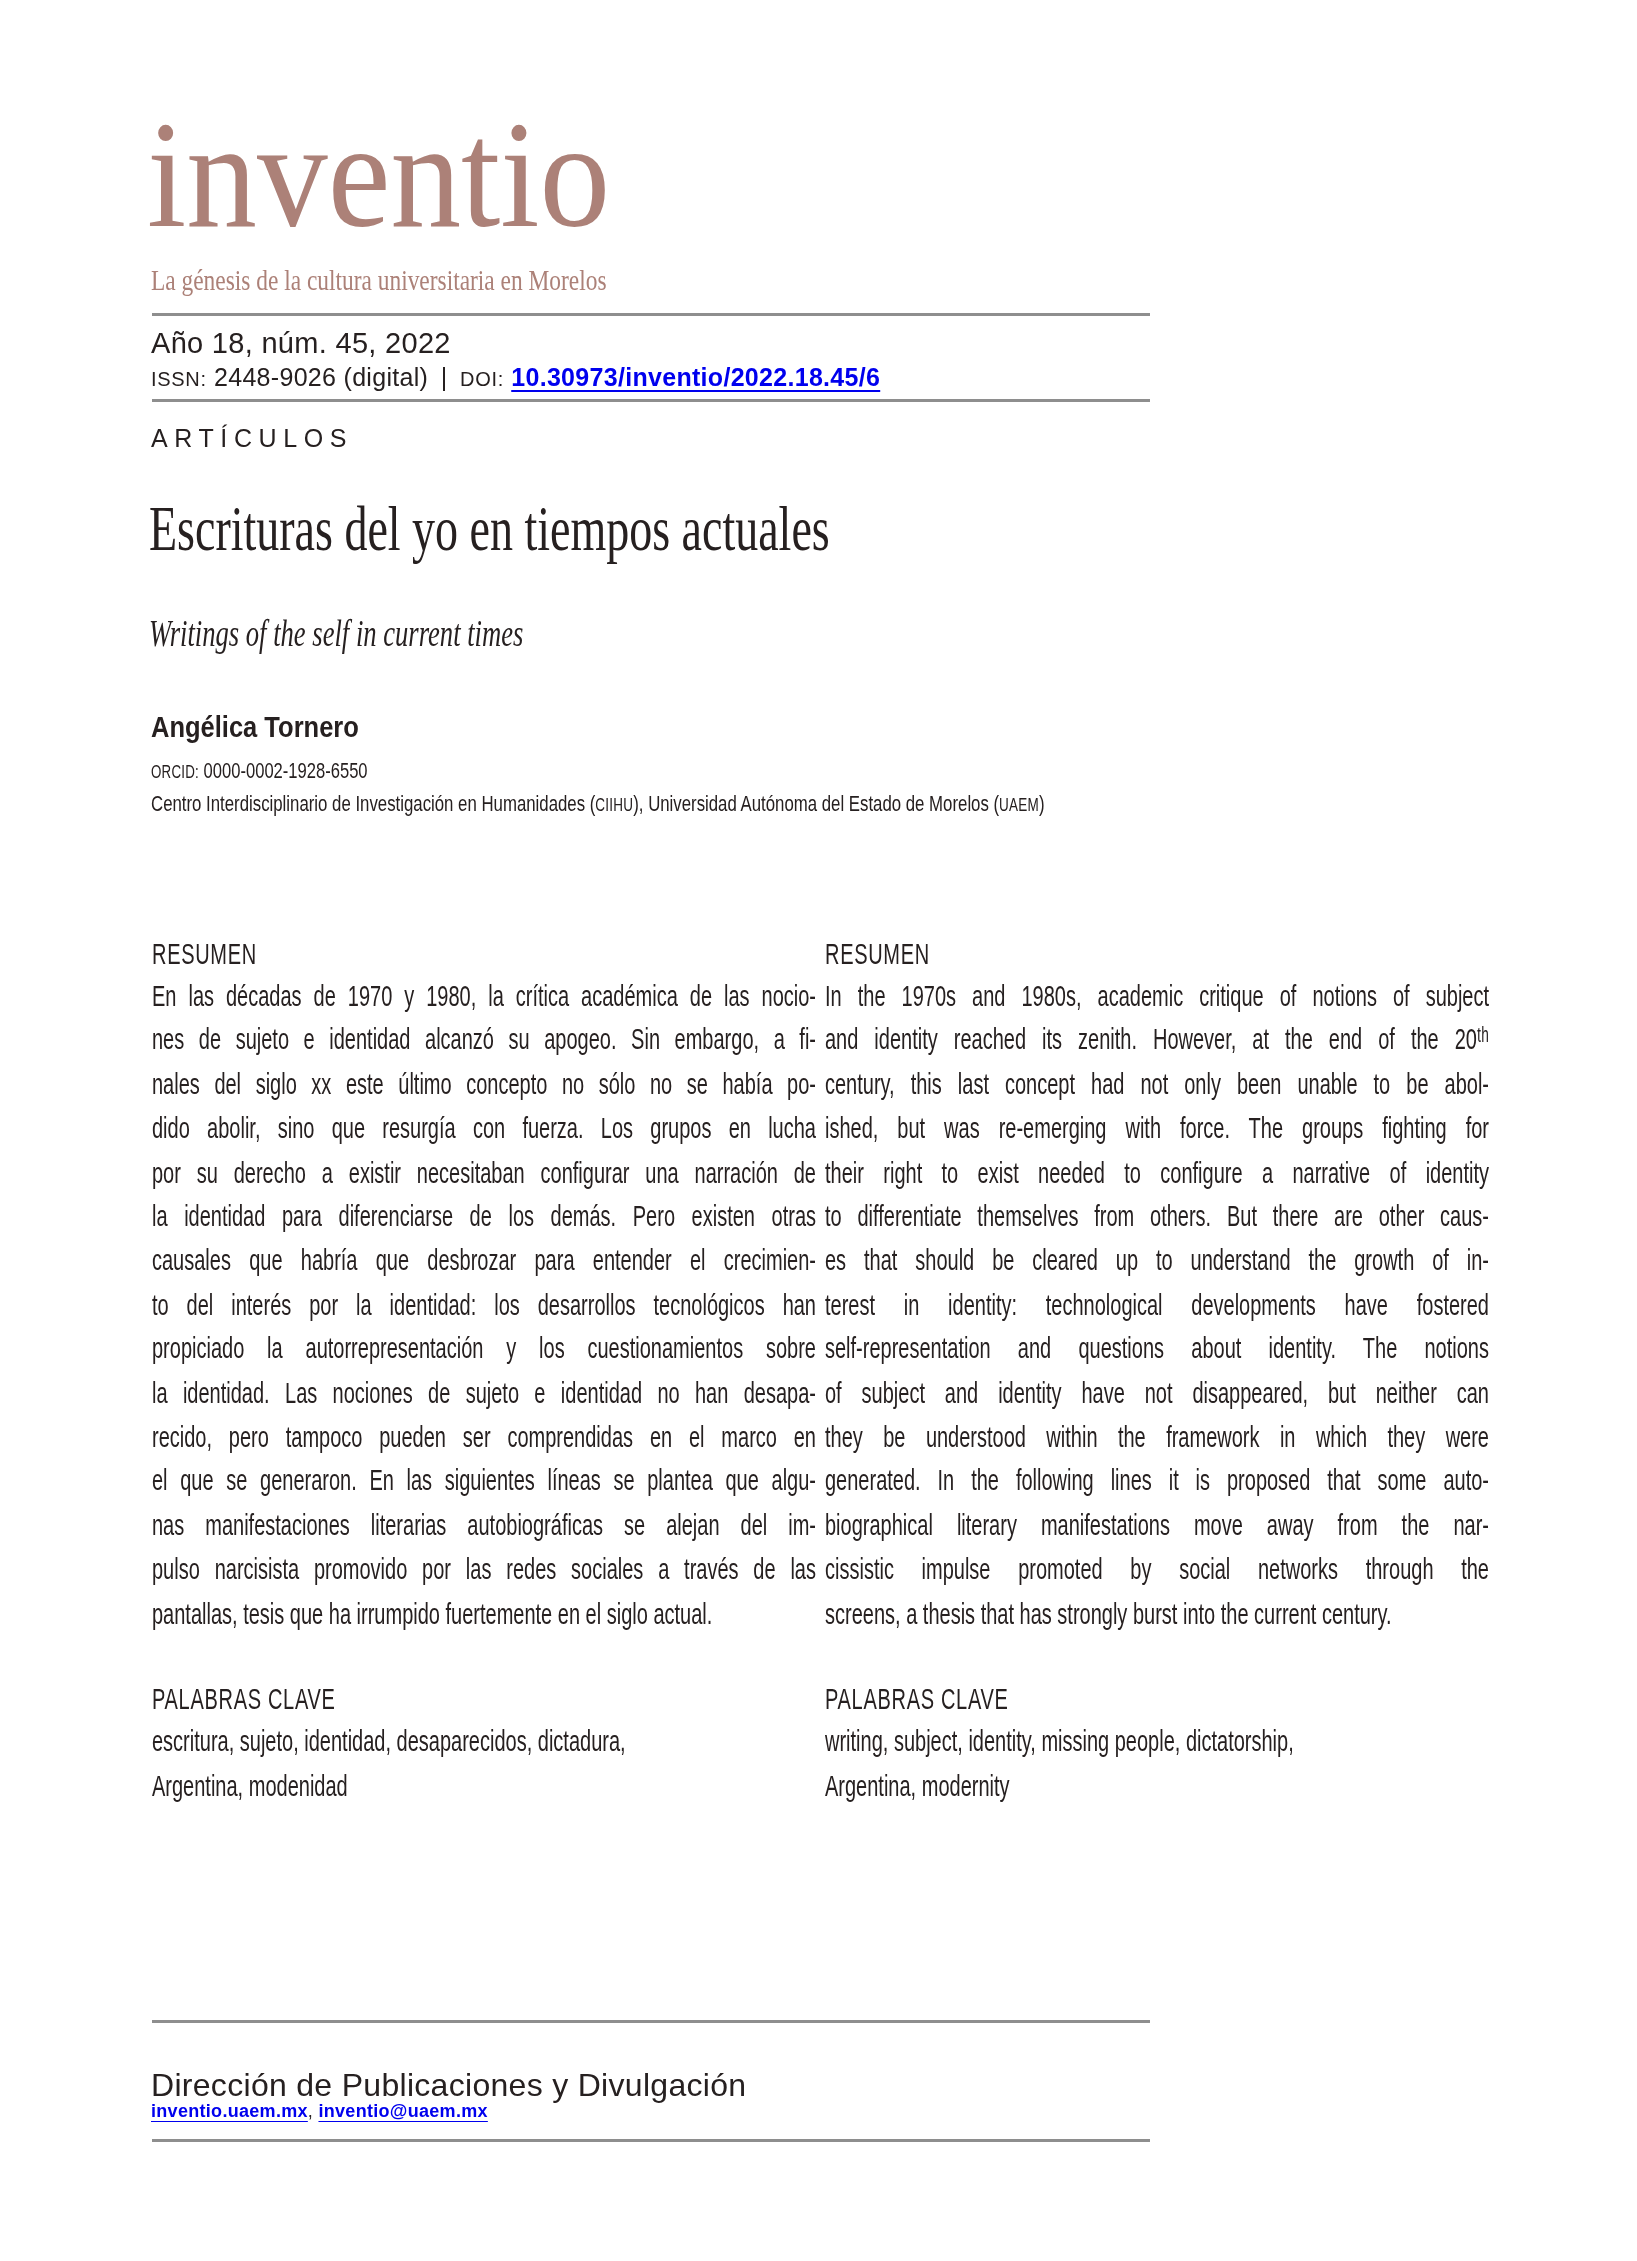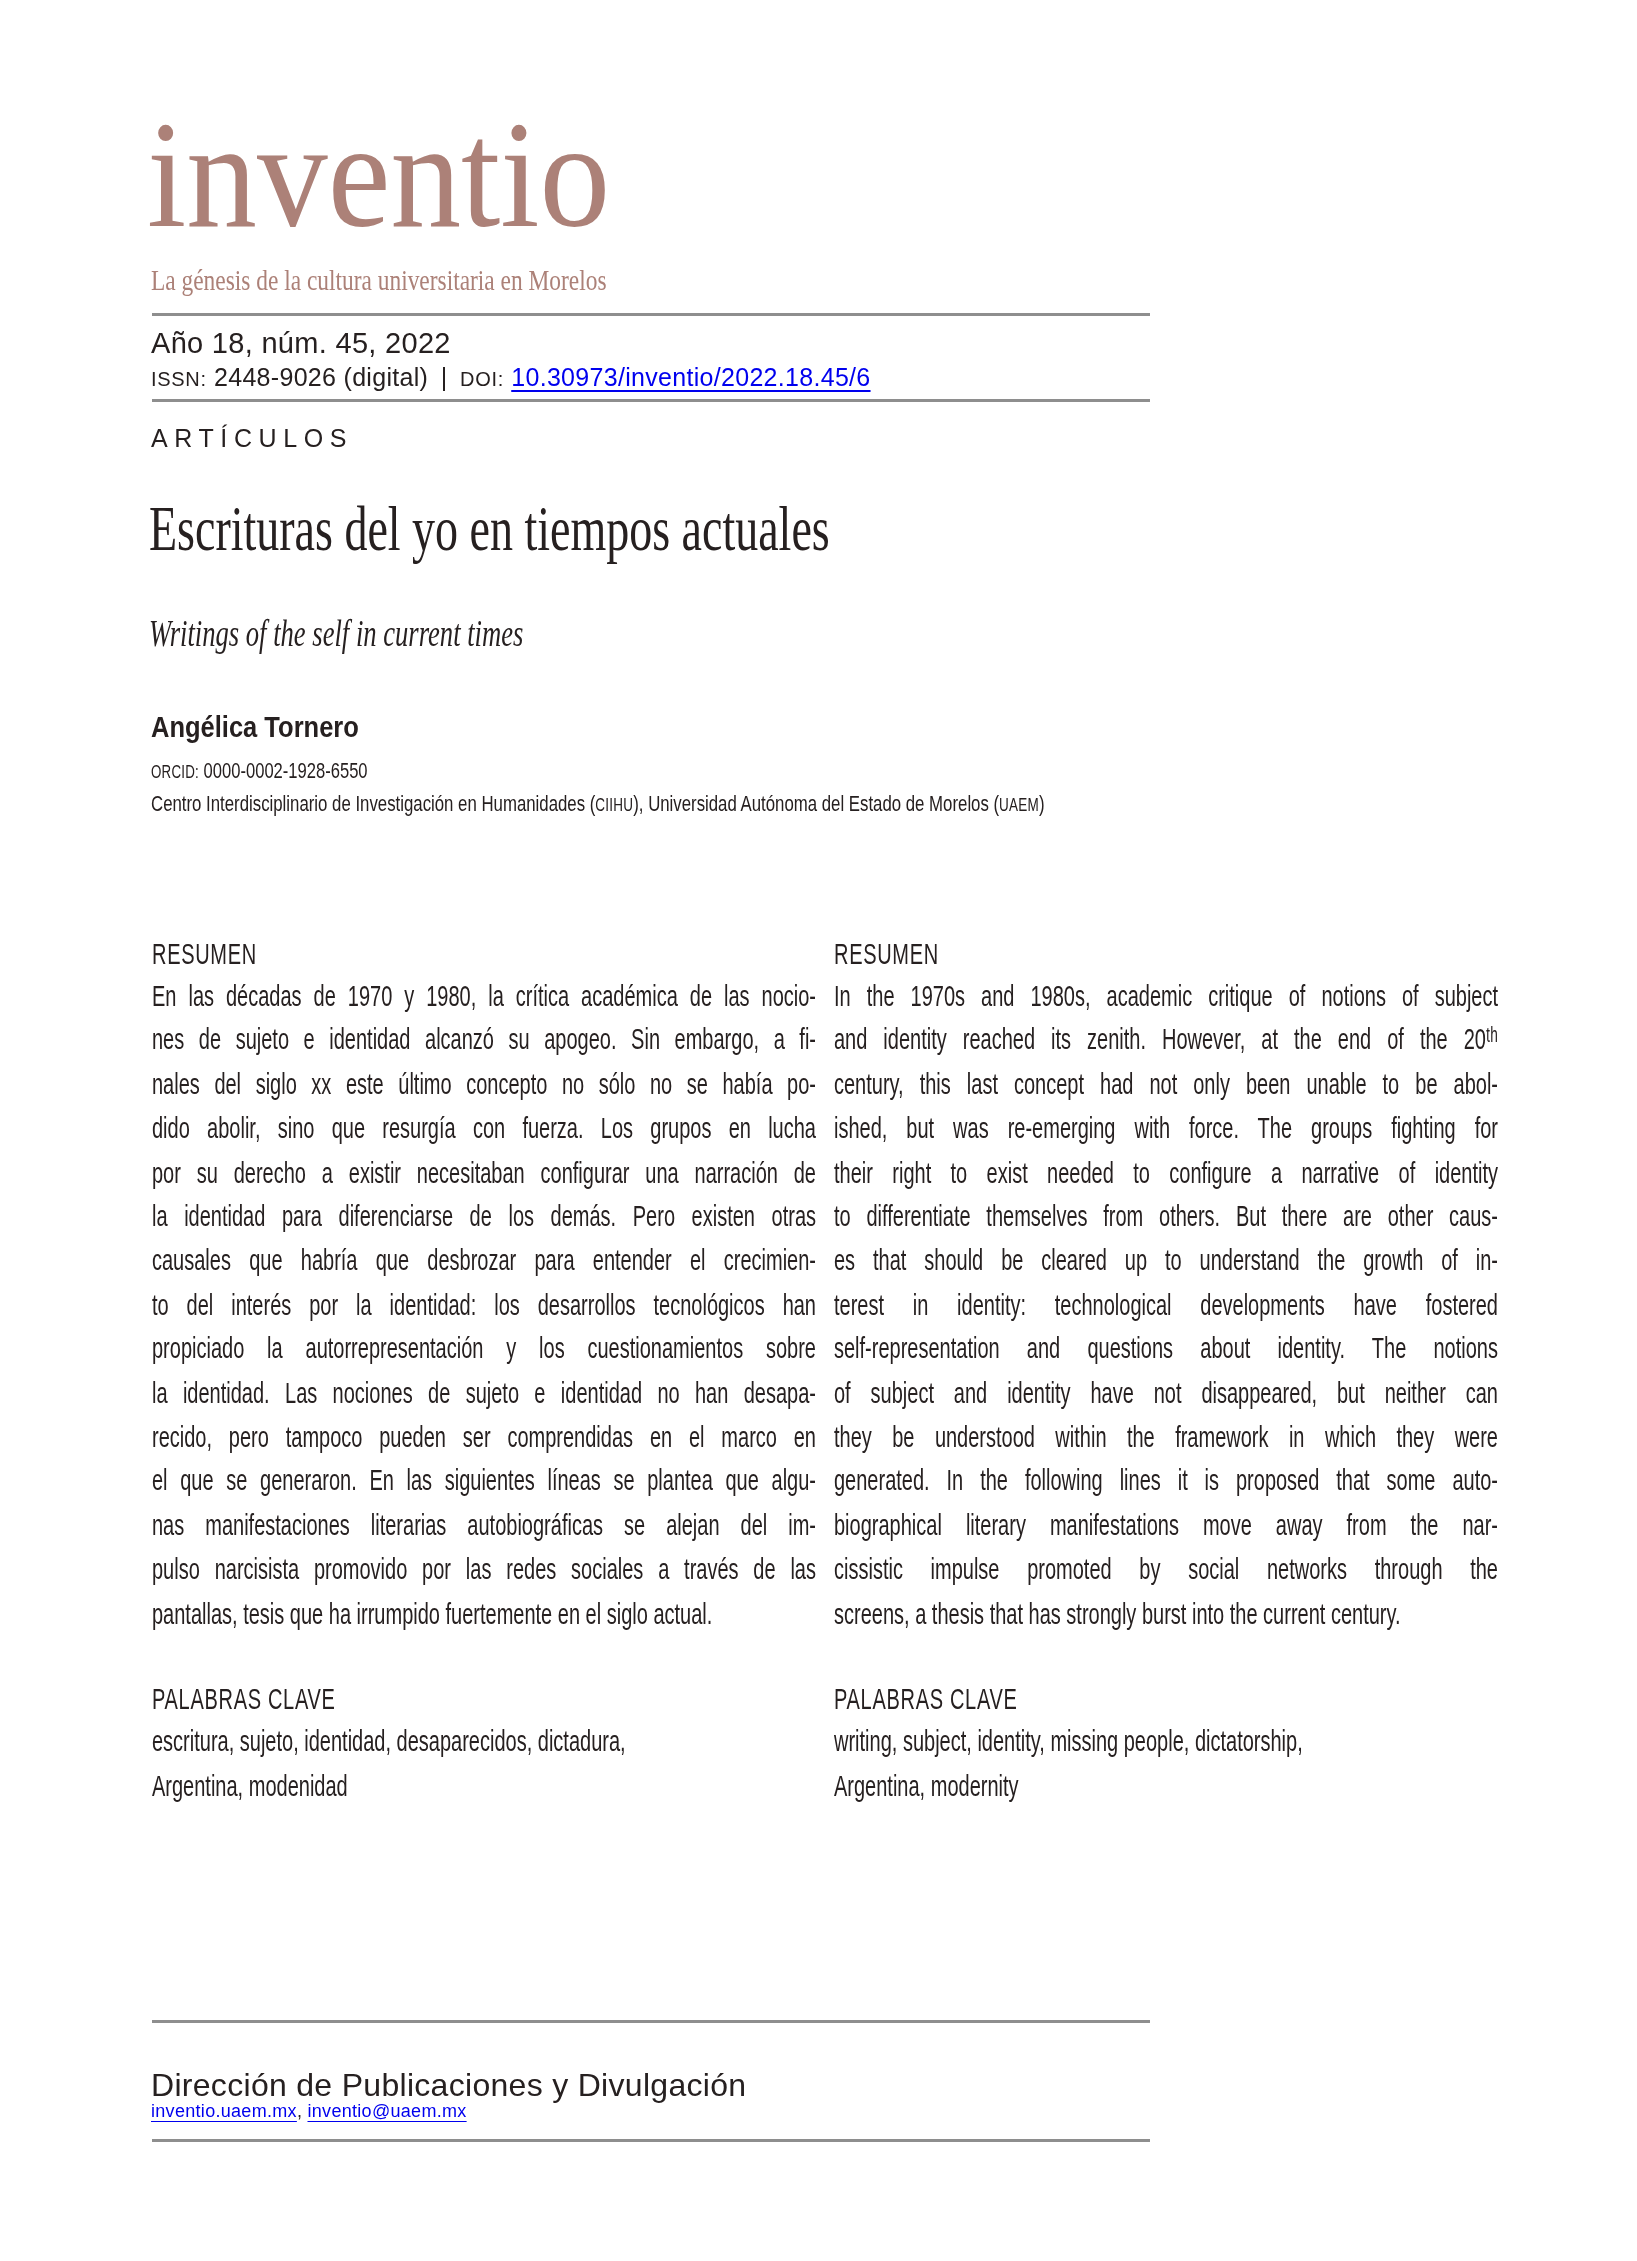--- a/index.html
+++ b/index.html
@@ -31,21 +31,21 @@
     color: #ac8178;
     transform: scaleX(0.78); transform-origin: 0 50%;
   }
   .rule { left: 152px; width: 998px; height: 2.6px; background: #8e8e8e; }
   .rule-1 { top: 313px; }
   .rule-2 { top: 399px; }
   .issue-line { left: 151px; top: 326px; font-size: 29px; line-height: 1.2; letter-spacing: 0.3px; }
   .issn-line  { left: 151px; top: 362px; font-size: 25px; line-height: 1.2; letter-spacing: 0.3px; }
   .sc-label { font-size: 20px; letter-spacing: 0.7px; }
   .pipe { color: #262020; padding: 0 5.3px; }
-  a.link { color: #0000ee; text-decoration: underline; text-underline-offset: 4px; cursor: pointer; }
+  a.link { color: #0000ee; text-decoration: underline; text-underline-offset: 4px; cursor: pointer; font-weight: bold; }
   .section-label { left: 151px; top: 424px; font-size: 25px; letter-spacing: 6.6px; }
 
   
   .article-title {
     left: 149px; top: 496px;
     font-family: "Liberation Serif", serif;
     font-weight: normal;
     font-size: 63px; line-height: 1.05;
     transform: scaleX(0.73); transform-origin: 0 0;
     margin: 0;
@@ -73,21 +73,21 @@
   .affiliation-line {
     left: 151px; top: 791px;
     font-size: 22.4px; line-height: 1.2;
     transform: scaleX(0.75); transform-origin: 0 0;
   }
   .acr { font-size: 18px; letter-spacing: 0.3px; }
 
   
   .columns {
     left: 152px; top: 932px;
-    display: flex; gap: 18px;
+    display: flex; gap: 9px;
   }
   .col { width: 664px; }
   .col-inner { transform: scaleY(1.5); transform-origin: 0 0; }
   .col-heading {
     font-size: 20px; line-height: 28px;
     letter-spacing: 0.7px;
   }
   .kw-heading { margin-top: 28px; }
   .abs-line {
     font-size: 20px; line-height: 29.4px;

